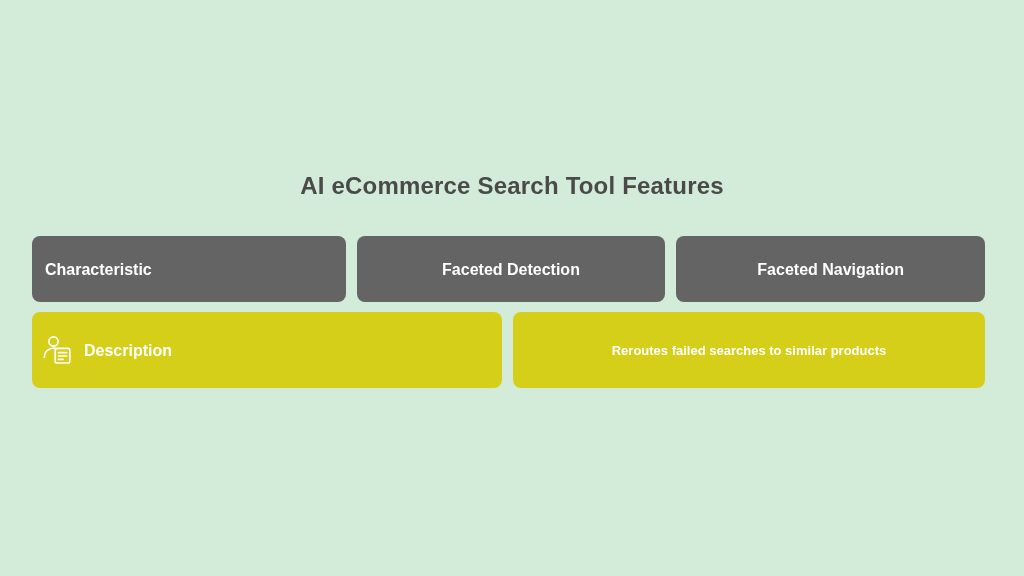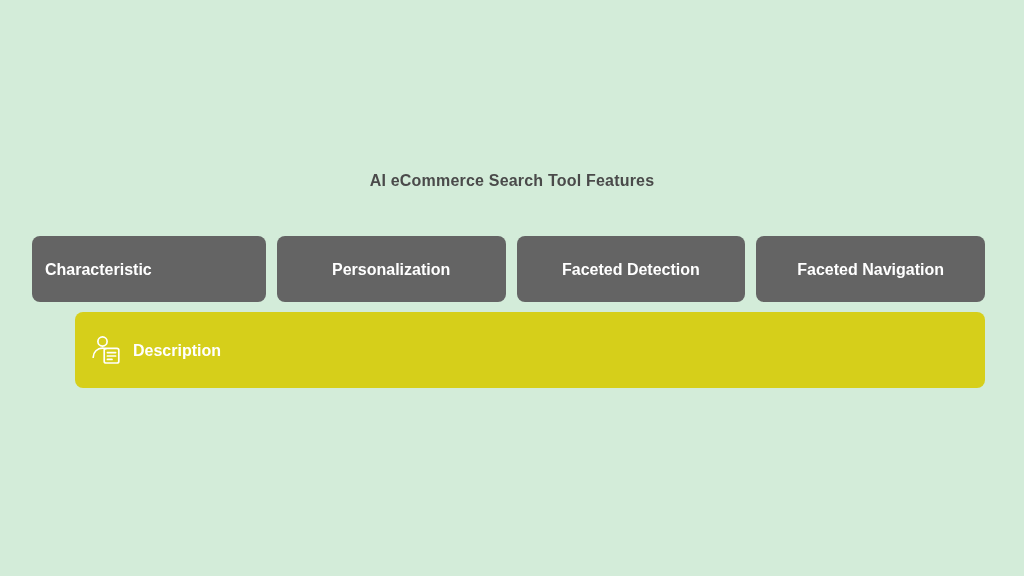--- a/index.html
+++ b/index.html
@@ -20,21 +20,21 @@
     height: 576px;
     box-sizing: border-box;
   }
 
   .title {
     position: absolute;
     top: 172px;
     left: 0;
     width: 1024px;
     text-align: center;
-    font-size: 16px;
+    font-size: 24px;
     font-weight: bold;
     color: #4a4a4a;
     letter-spacing: 0.2px;
   }
 
   .table {
     position: absolute;
     left: 32px;
     top: 236px;
     width: 953px;
@@ -80,57 +80,56 @@
     height: 76px;
     font-size: 13px;
     font-weight: bold;
     line-height: 17px;
     padding: 4px 10px;
   }
 
   .desc-row .cell.first {
     justify-content: flex-start;
     text-align: left;
-    padding-left: 14px;
+    padding-left: 8px;
     font-size: 16px;
     gap: 10px;
-    margin-left: 43px;
   }
 
   .label-icon {
     flex: 0 0 auto;
     width: 34px;
     height: 34px;
     display: block;
   }
 </style>
 </head>
 <body>
 
 <div class="slide">
 
   <div class="title">AI eCommerce Search Tool Features</div>
 
   <div class="table">
 
     <div class="row head-row">
       <div class="cell first">Characteristic</div>
-      <div class="cell">Personalization</div>
       <div class="cell">Faceted Detection</div>
       <div class="cell">Faceted Navigation</div>
     </div>
 
     <div class="row desc-row">
       <div class="cell first">
         <svg class="label-icon" viewBox="0 0 34 34" fill="none" stroke="#ffffff" stroke-width="1.7" stroke-linecap="round" stroke-linejoin="round">
           <circle cx="13.5" cy="8.5" r="4.6"></circle>
           <path d="M4.2 24.2c0-5.1 4.2-9.1 9.3-9.1 1.2 0 2.3 0.2 3.4 0.6"></path>
           <rect x="15.2" y="15.4" width="14.6" height="14.6" rx="1.8"></rect>
           <line x1="18.4" y1="19.6" x2="26.6" y2="19.6"></line>
           <line x1="18.4" y1="23.0" x2="26.6" y2="23.0"></line>
           <line x1="18.4" y1="26.4" x2="23.0" y2="26.4"></line>
         </svg>
         <span>Description</span>
       </div>
+      <div class="cell">Reroutes failed searches to similar products</div>
     </div>
 
   </div>
 </div>
 
 </body></html>

